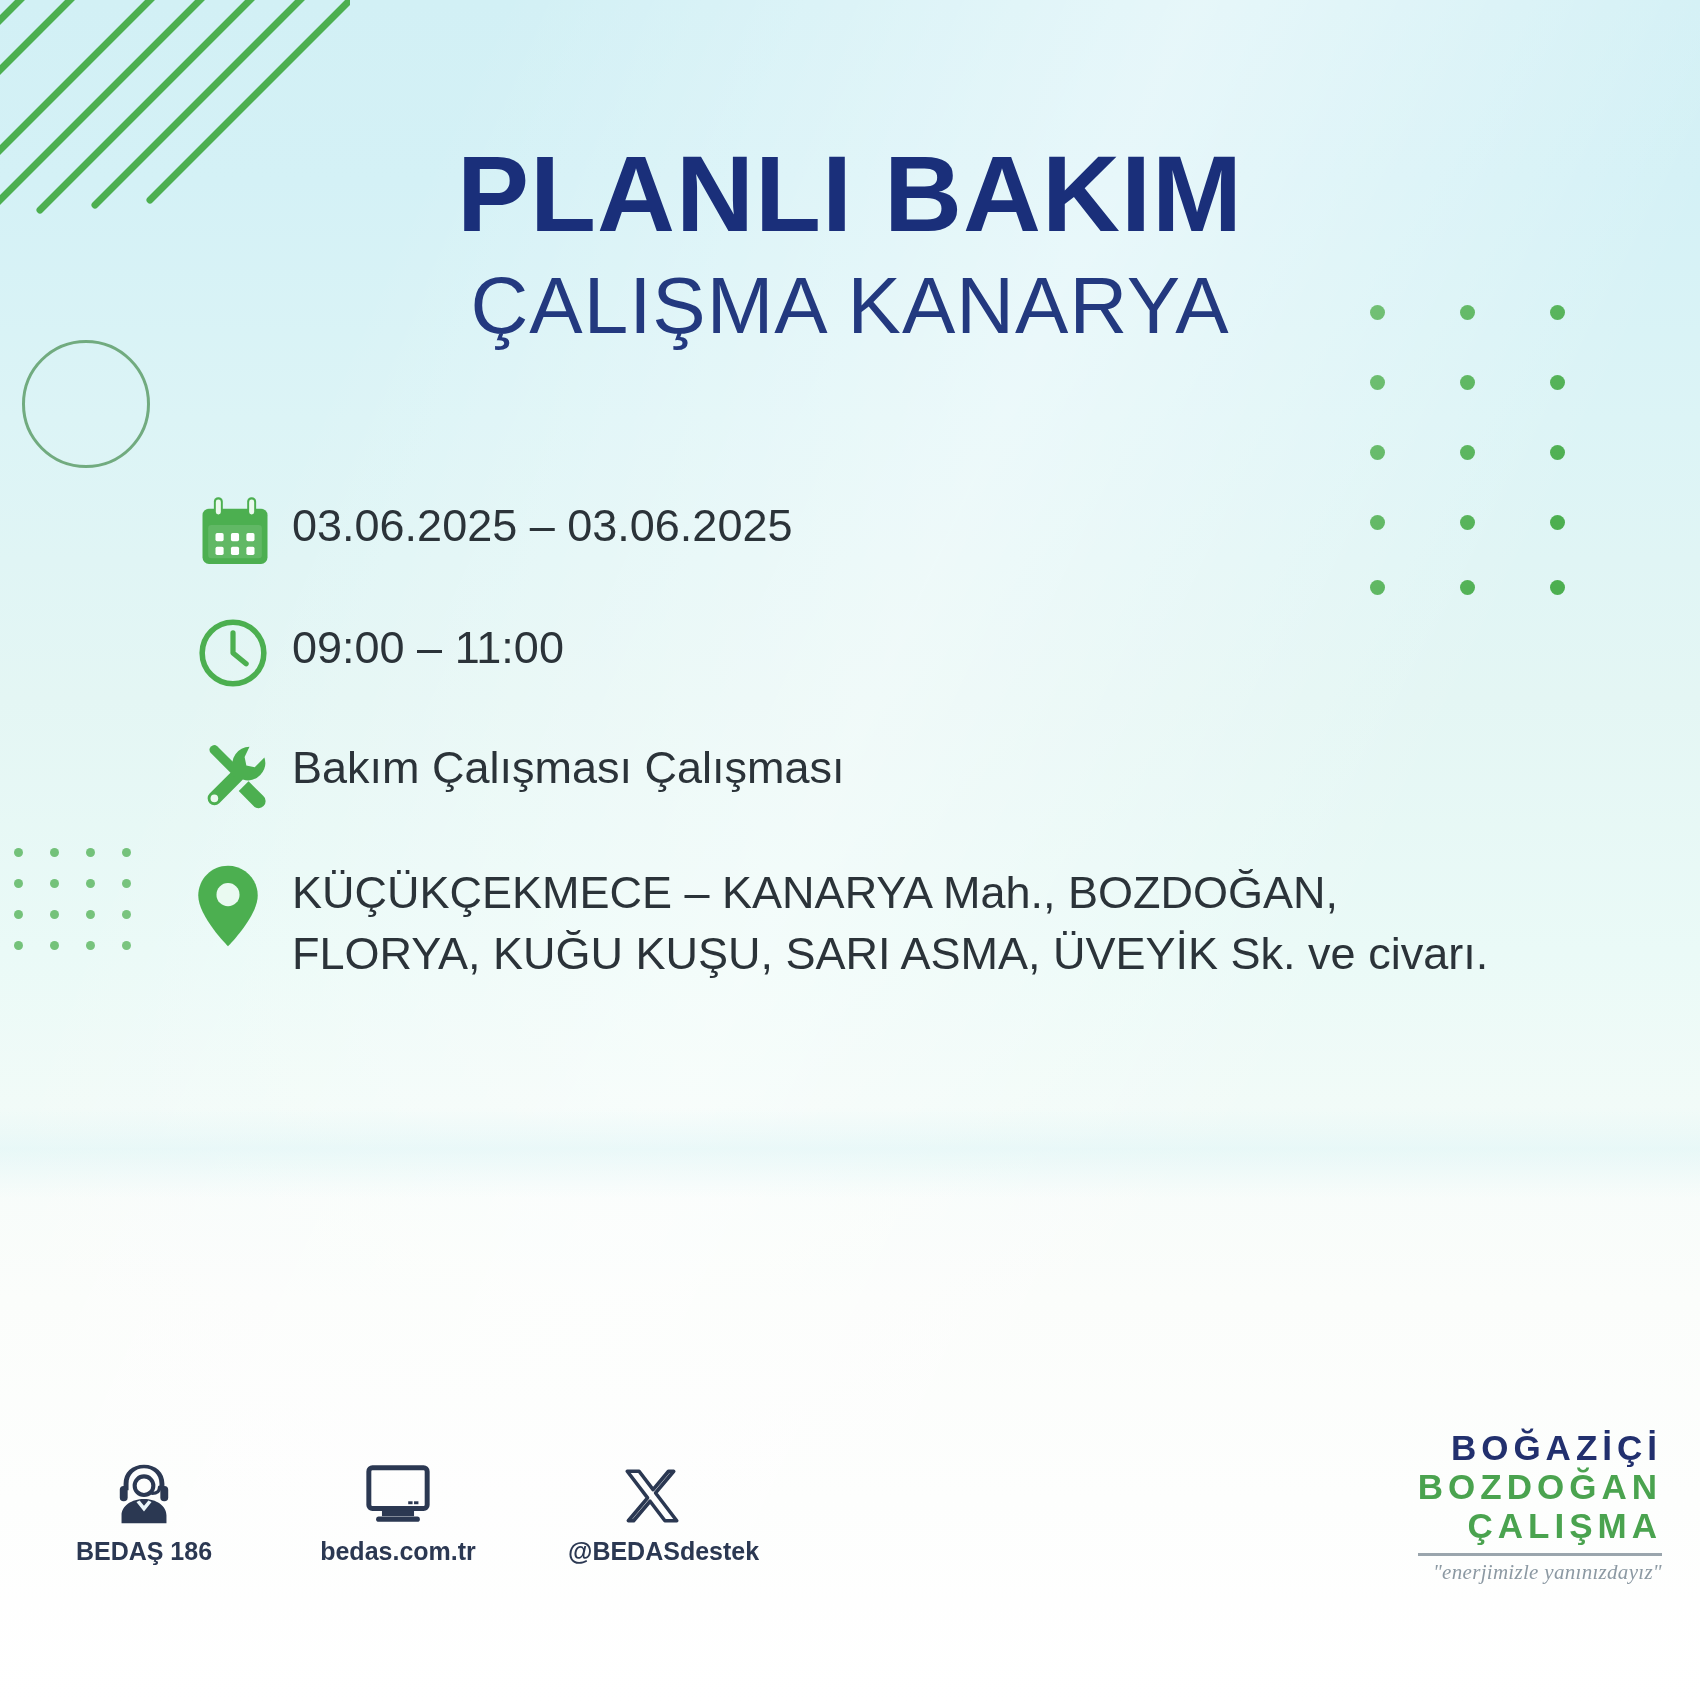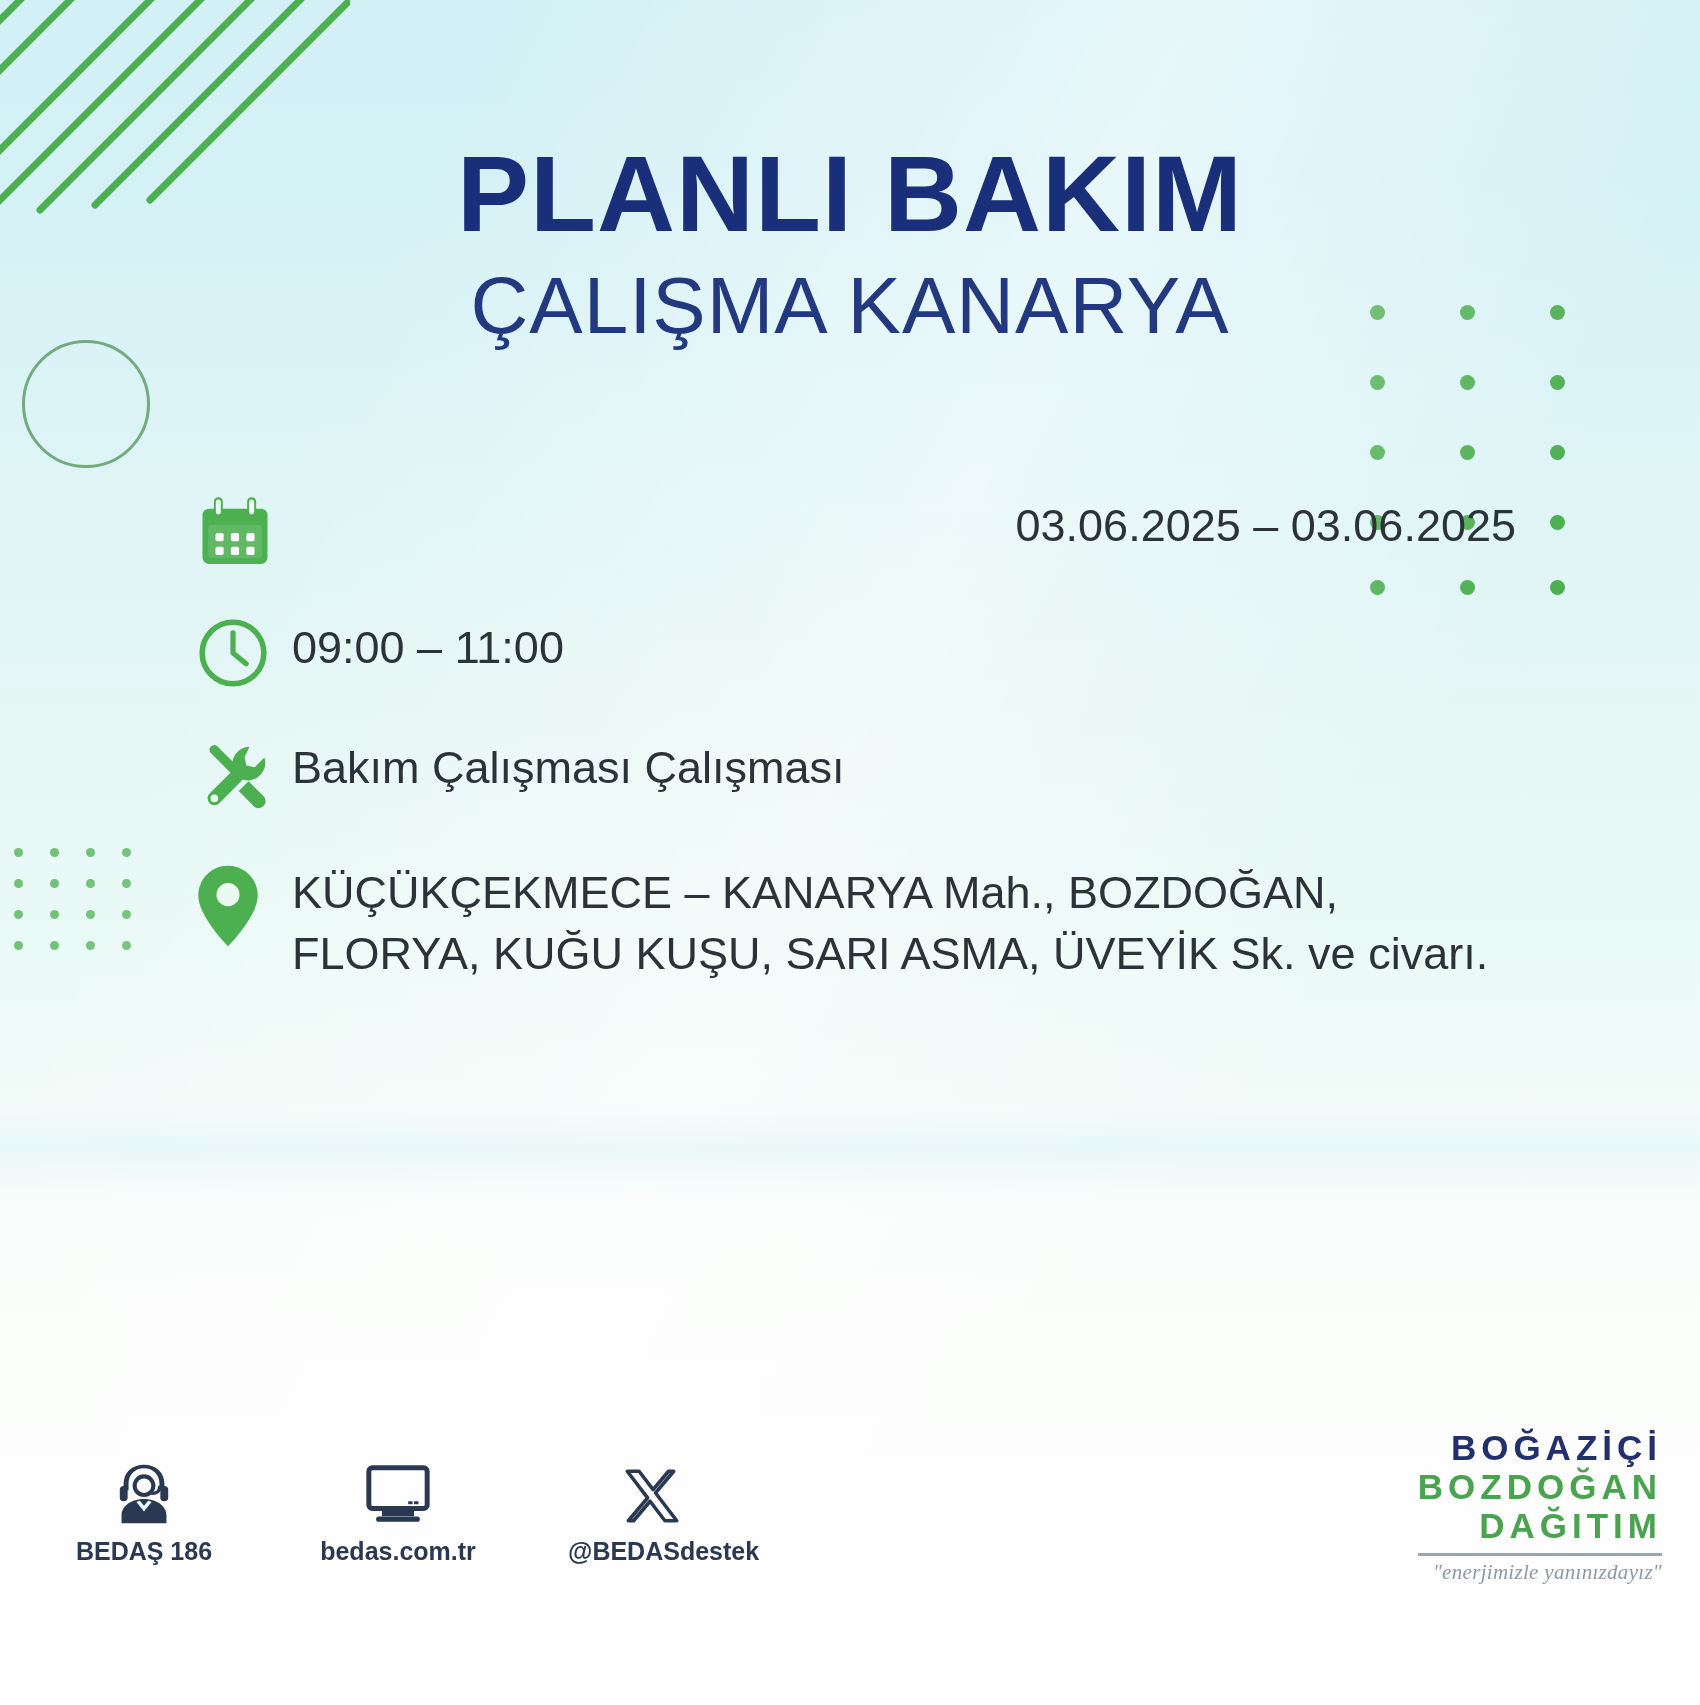--- a/index.html
+++ b/index.html
@@ -137,21 +137,21 @@
     padding-top: 2px;
   }
   .row-text {
     flex: 1 1 auto;
     font-size: 45px;
     color: #2b3339;
     line-height: 1.32;
     font-weight: 400;
     padding-top: 4px;
   }
-  .row.date   { margin-bottom: 42px; text-align: right; }
+  .row.date   { margin-bottom: 42px; }
   .row.time   { margin-bottom: 44px; }
   .row.work   { margin-bottom: 46px; }
   .row.place .row-text { font-size: 45px; line-height: 1.36; }
   .row.place .row-icon { padding-top: 6px; }
 
   
   .footer {
     position: absolute;
     left: 60px;
     top: 1455px;
@@ -376,18 +376,18 @@
         </svg>
       </div>
       <div class="foot-label">@BEDASdestek</div>
     </div>
 
   </div>
 
   <div class="logo">
     <div class="logo-l1">BOĞAZİÇİ</div>
     <div class="logo-l2">BOZDOĞAN</div>
-    <div class="logo-l3">DAĞITIM</div>
+    <div class="logo-l3">ÇALIŞMA</div>
     <div class="logo-rule"></div>
     <div class="logo-tag">"enerjimizle yanınızdayız"</div>
   </div>
 
 </div>
 
 </body></html>

